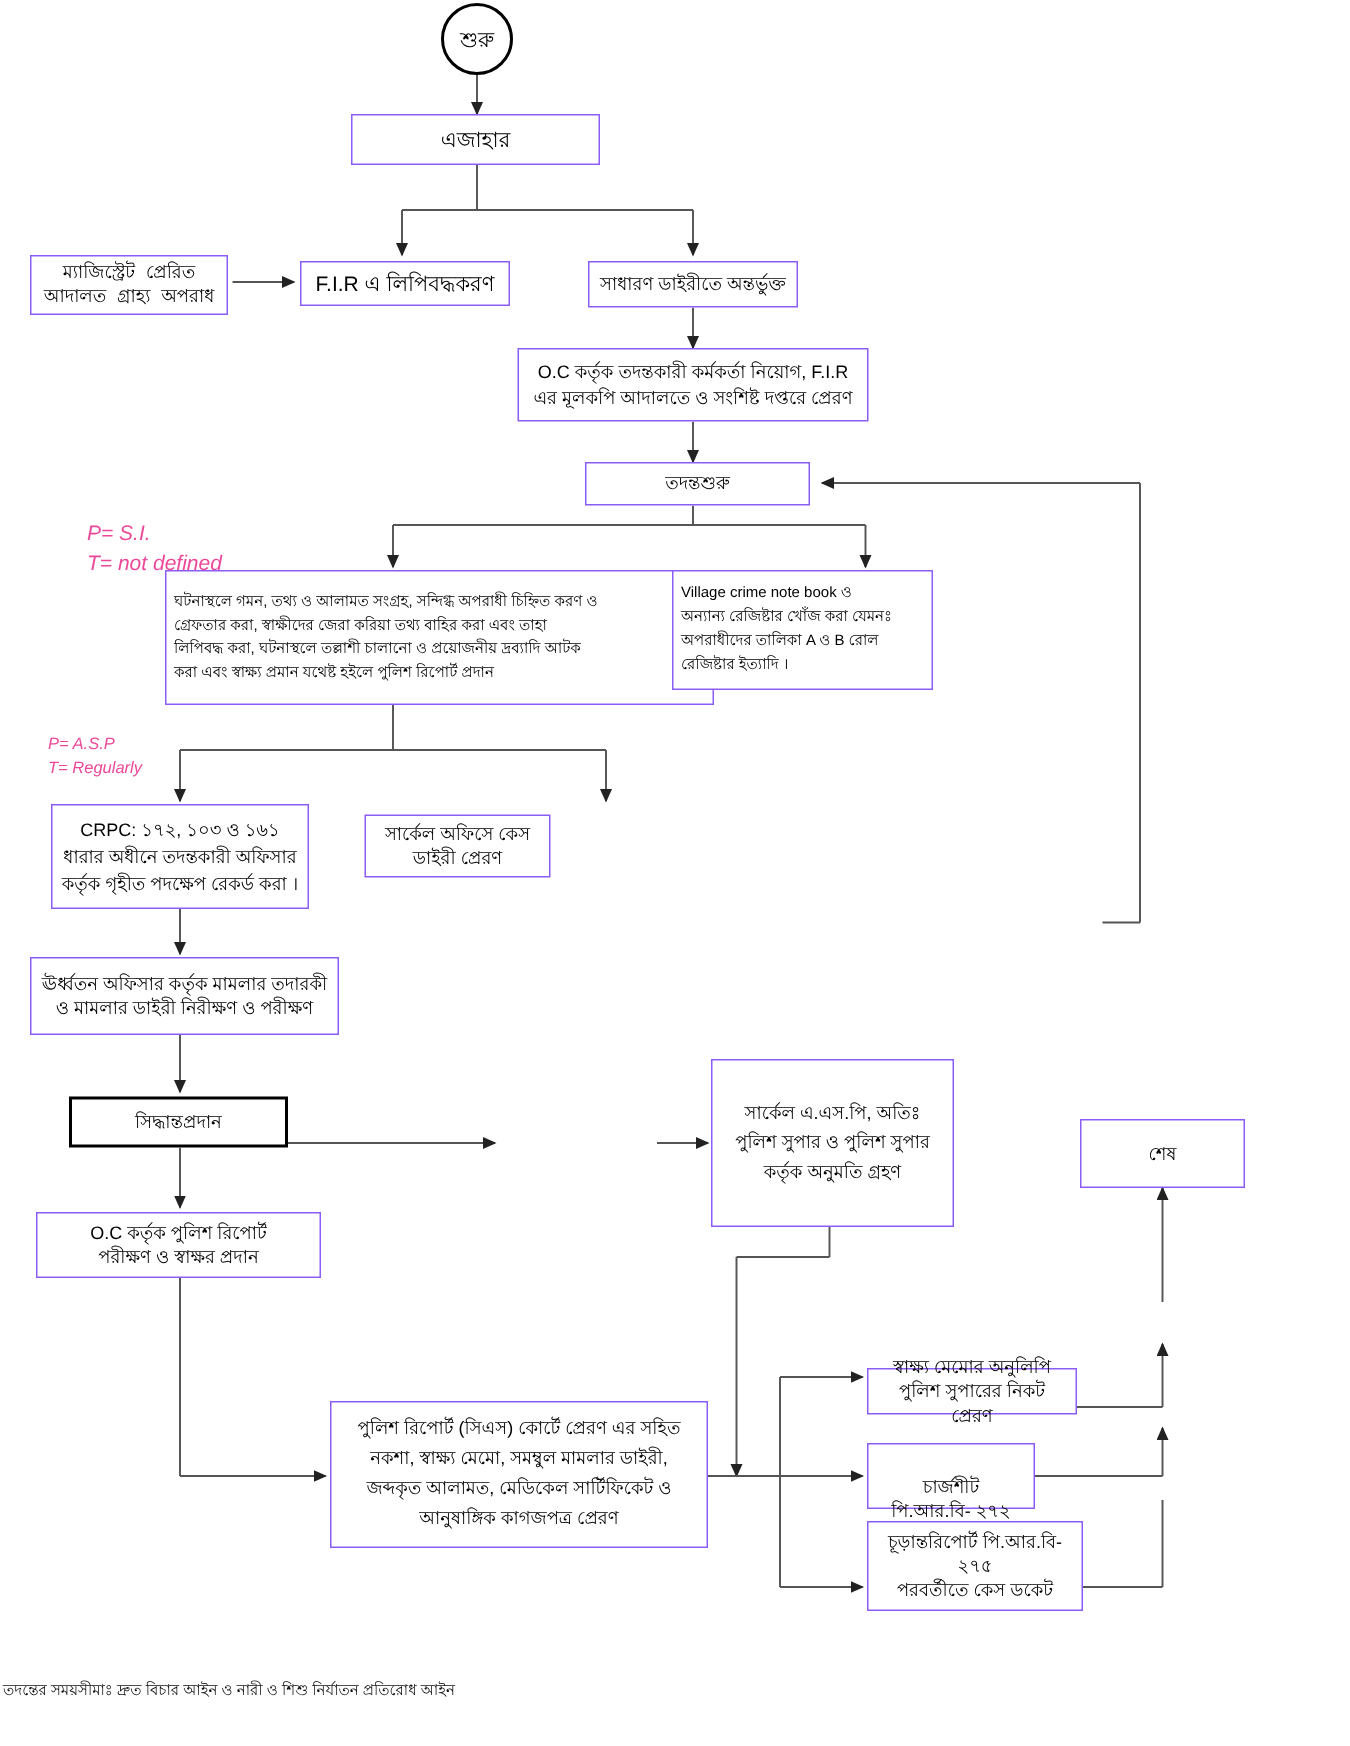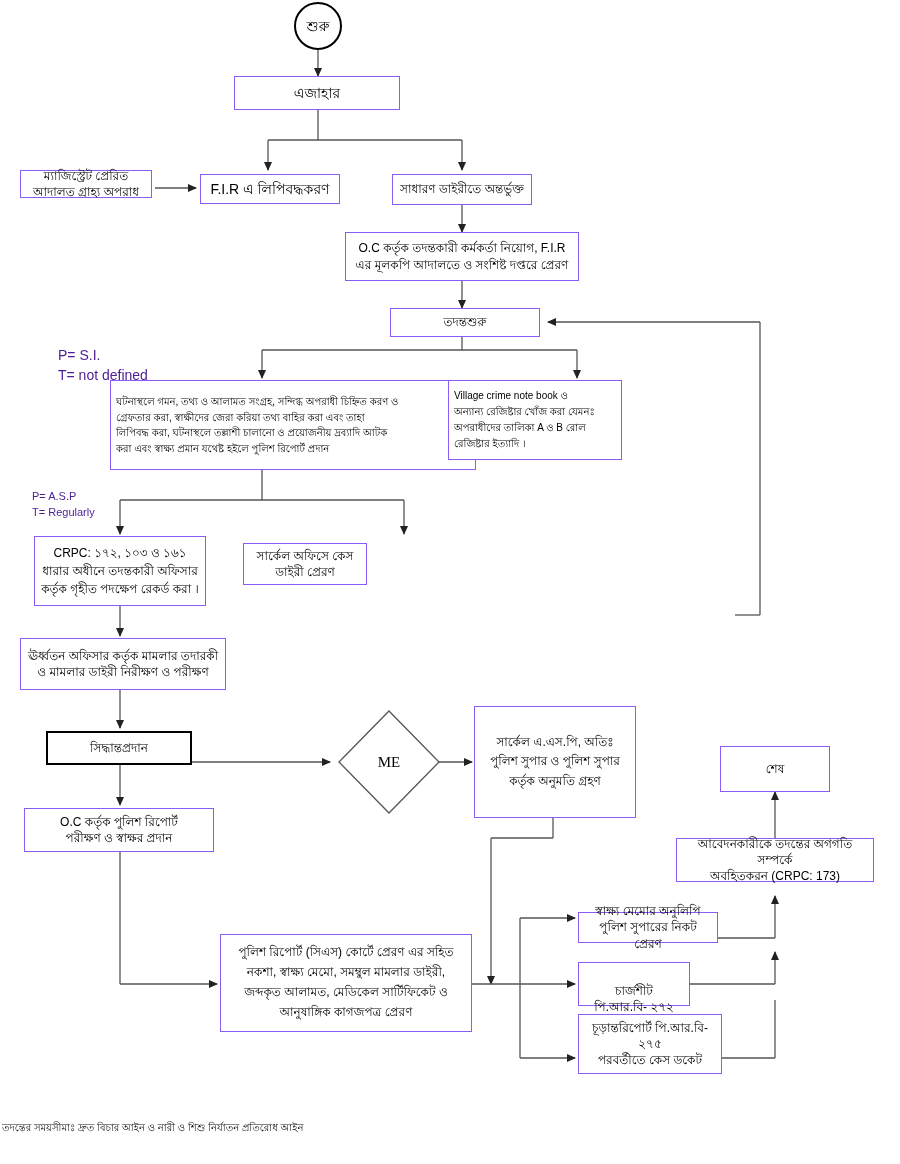--- a/index.html
+++ b/index.html
@@ -57,21 +57,22 @@
     width:100%;height:100%;
     display:flex;align-items:center;justify-content:center;
     font-size:15px;
     font-family:"Liberation Serif","DejaVu Serif",serif;
   }
   .plaintext{
     position:absolute;
     font-size:14px;
     line-height:1.45;
     white-space:pre;
-    color:#4c1d95;
+    color:#ec4899;
+    font-style:italic;
   }
   .footnote{
     position:absolute;
     font-size:10px;
     line-height:1.55;
     color:#111;
     white-space:pre-wrap;
   }
   .footnote div{white-space:pre;}
   .big{font-size:14px;}
@@ -156,21 +157,21 @@
   </svg>
 
   <div class="node circle" style="left:294px;top:2px;width:48px;height:48px;">
     <span class="txt big">শুরু</span>
   </div>
 
   <div class="node" style="left:234px;top:76px;width:166px;height:34px;">
     <span class="txt big">এজাহার</span>
   </div>
 
-  <div class="node" style="left:20px;top:170px;width:132px;height:28px;">
+  <div class="node" style="left:20px;top:170px;width:132px;height:40px;font-family:Liberation Mono, monospace;">
     <span class="txt med" style="white-space:pre-line;">ম্যাজিস্ট্রেট প্রেরিত
 আদালত গ্রাহ্য অপরাধ</span>
   </div>
 
   <div class="node" style="left:200px;top:174px;width:140px;height:30px;">
     <span class="txt big">F.I.R এ লিপিবদ্ধকরণ</span>
   </div>
 
   <div class="node" style="left:392px;top:174px;width:140px;height:31px;">
     <span class="txt med">সাধারণ ডাইরীতে অন্তর্ভুক্ত</span>
@@ -212,46 +213,36 @@
 
   <div class="node" style="left:20px;top:638px;width:206px;height:52px;">
     <span class="txt med" style="white-space:pre-line;">ঊর্ধ্বতন অফিসার কর্তৃক মামলার তদারকী
 ও মামলার ডাইরী নিরীক্ষণ ও পরীক্ষণ</span>
   </div>
 
   <div class="node thick" style="left:46px;top:731px;width:146px;height:34px;">
     <span class="txt med">সিদ্ধান্তপ্রদান</span>
   </div>
 
-  <div class="diamond" style="left:337px;top:709px;width:104px;height:106px;">
-    <svg class="shape" viewBox="0 0 104 106">
-      <polygon points="52,2 102,53 52,104 2,53" fill="#fff" stroke="#555" stroke-width="1.3"></polygon>
-    </svg>
-    <span class="lbl">ME</span>
-  </div>
 
   <div class="node" style="left:474px;top:706px;width:162px;height:112px;">
     <span class="txt med" style="white-space:pre-line;line-height:1.6;">সার্কেল এ.এস.পি, অতিঃ
 পুলিশ সুপার ও পুলিশ সুপার
 কর্তৃক অনুমতি গ্রহণ</span>
   </div>
 
   <div class="node" style="left:24px;top:808px;width:190px;height:44px;">
     <span class="txt med" style="white-space:pre-line;">O.C কর্তৃক পুলিশ রিপোর্ট
 পরীক্ষণ ও স্বাক্ষর প্রদান</span>
   </div>
 
   <div class="node" style="left:720px;top:746px;width:110px;height:46px;text-align:center;">
     <span class="txt med">শেষ</span>
   </div>
 
-  <div class="node" style="left:676px;top:838px;width:198px;height:44px;">
-    <span class="txt med" style="white-space:pre-line;">আবেদনকারীকে তদন্তের অগগতি সম্পর্কে
-অবহিতকরন (CRPC: 173)</span>
-  </div>
 
   <div class="node" style="left:220px;top:934px;width:252px;height:98px;">
     <span class="txt med" style="white-space:pre-line;line-height:1.65;">পুলিশ রিপোর্ট (সিএস) কোর্টে প্রেরণ এর সহিত
 নকশা, স্বাক্ষ্য মেমো, সমম্বুল মামলার ডাইরী,
 জব্দকৃত আলামত, মেডিকেল সার্টিফিকেট ও
 আনুষাঙ্গিক কাগজপত্র প্রেরণ</span>
   </div>
 
   <div class="node" style="left:578px;top:912px;width:140px;height:31px;">
     <span class="txt med" style="white-space:pre-line;">স্বাক্ষ্য মেমোর অনুলিপি

